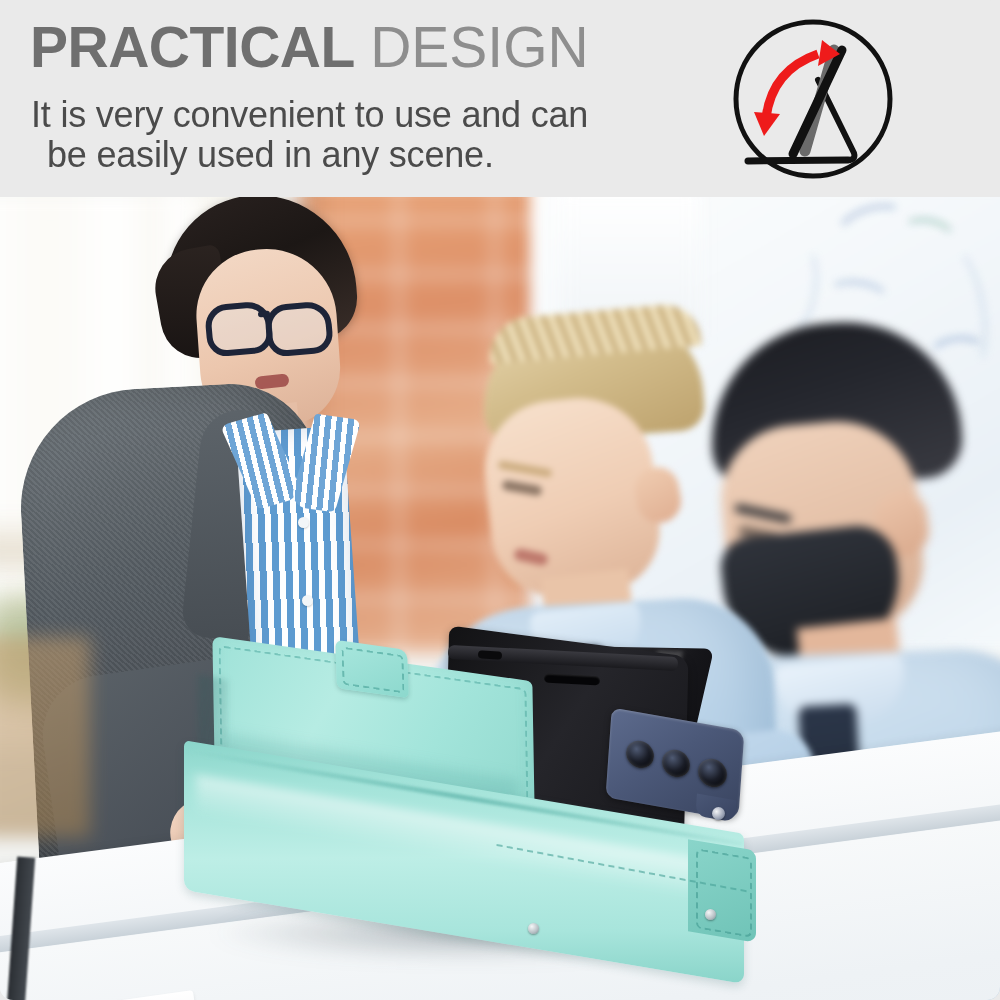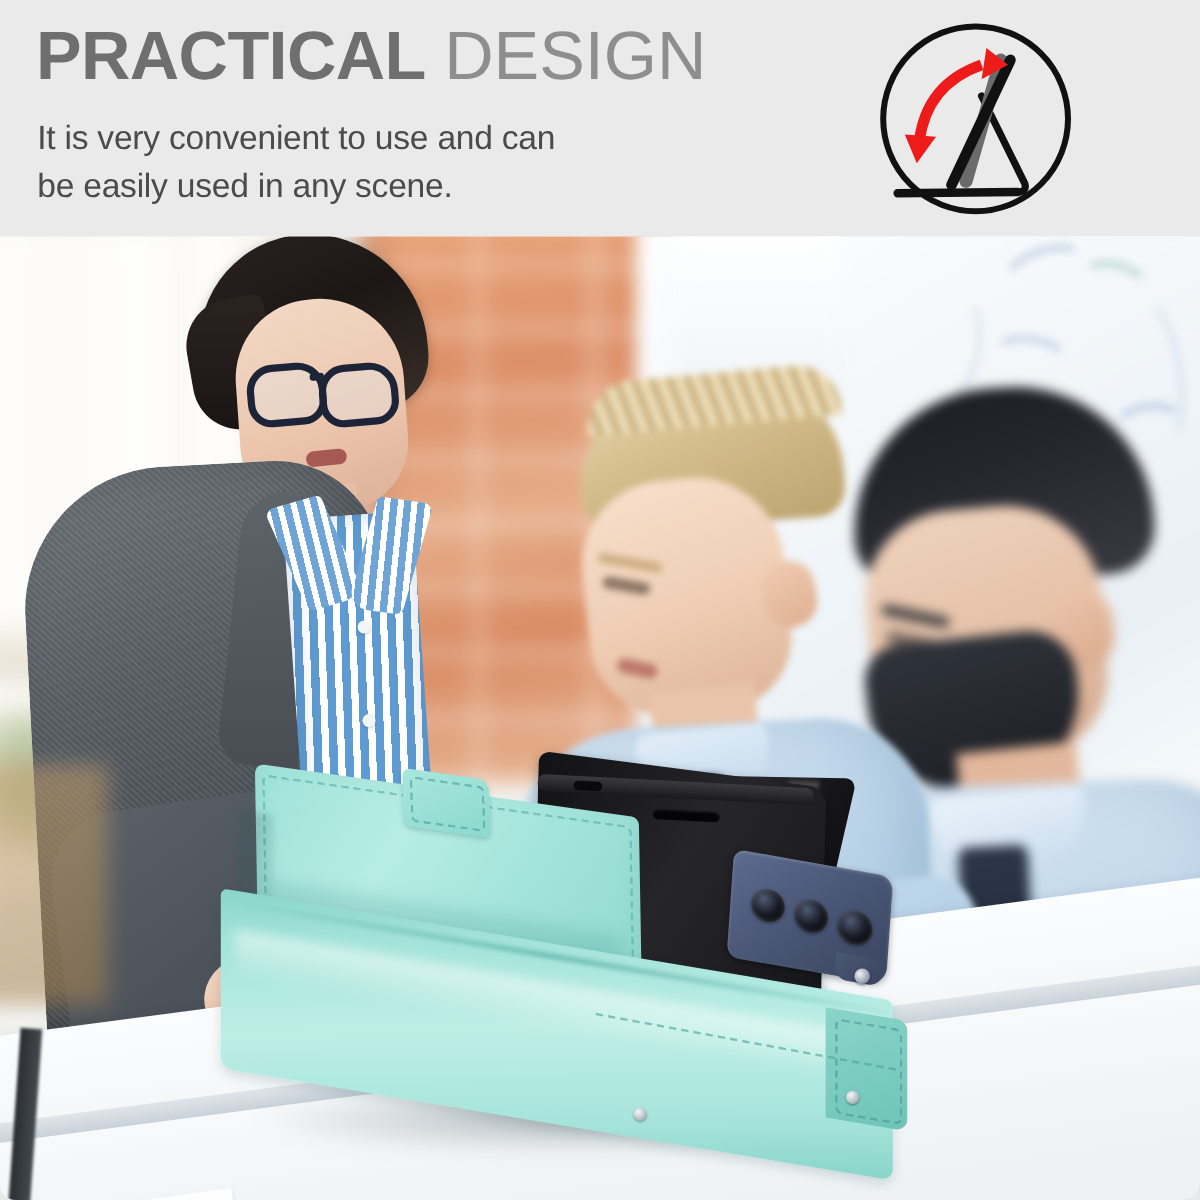--- a/index.html
+++ b/index.html
@@ -18,24 +18,24 @@
     background:#eaeaea;overflow:hidden;
   }
   .headline{
     position:absolute;left:30px;top:16px;
     font-size:57px;line-height:62px;letter-spacing:-0.5px;white-space:nowrap;
   }
   .headline .strong{font-weight:700;color:#6f6f6f;}
   .headline .light{font-weight:400;color:#8e8e8e;letter-spacing:0px;}
   .subline{
     position:absolute;left:31px;top:95px;
-    font-size:28px;line-height:40px;font-weight:300;color:#4b4b4b;
+    font-size:36px;line-height:40px;font-weight:300;color:#4b4b4b;
     letter-spacing:-0.2px;
   }
-  .subline .l2{display:block;}
+  .subline .l2{display:block;margin-left:16px;}
 
   
   .badge{position:absolute;left:730px;top:14px;width:170px;height:170px;}
   .badge svg{display:block;width:170px;height:170px;}
 
   
   .photo{
     position:absolute;left:0;top:197px;width:1000px;height:803px;
     overflow:hidden;background:#f2f3f1;
   }

